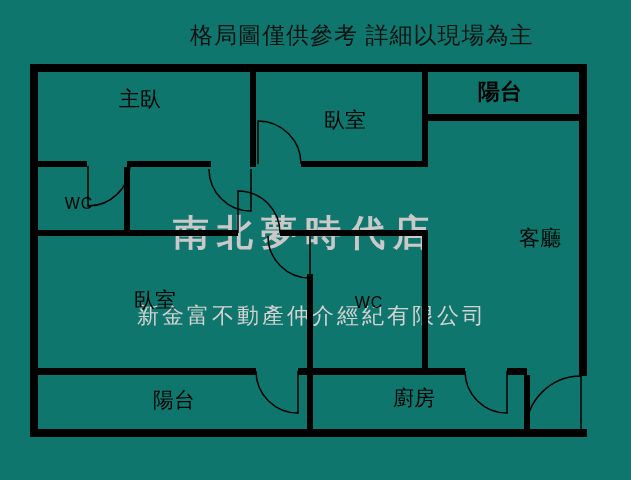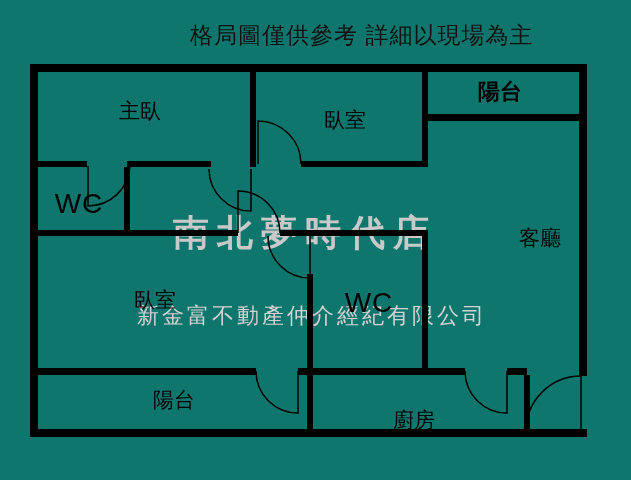--- a/index.html
+++ b/index.html
@@ -56,21 +56,21 @@
     pointer-events: none;
   }
   .label {
     position: absolute;
     transform: translate(-50%, -50%);
     font-size: 21px;
     color: #000000;
     white-space: nowrap;
     z-index: 3;
   }
-  .label.wc { font-size: 28px; letter-spacing: 1px; }
+  .label.wc { font-size: 16px; letter-spacing: 1px; }
   .label.bold { font-weight: bold; font-size: 22px; }
 </style>
 </head>
 <body>
 
 <div class="canvas">
 
   <div class="title">格局圖僅供參考 詳細以現場為主</div>
 
   <div class="wm wm-store">南北夢時代店</div>
@@ -106,23 +106,23 @@
       <path d="M251,169 L251,211 A42,42 0 0 1 209,169"></path>
       <path d="M238,233 L238,191 A42,42 0 0 1 280,233"></path>
       <path d="M310,236 L310,278 A42,42 0 0 1 268,236"></path>
       <path d="M88,166 L88,206 A42,42 0 0 0 130,166"></path>
       <path d="M298,371 L298,413 A42,42 0 0 1 256,371"></path>
       <path d="M507,371 L507,413 A42,42 0 0 1 465,371"></path>
       <path d="M581,431 L581,376 A55,55 0 0 0 526,431"></path>
     </g>
   </svg>
 
-  <div class="label" style="left:140px; top:111px;">主臥</div>
+  <div class="label" style="left:140px; top:99px;">主臥</div>
   <div class="label" style="left:345px; top:120px;">臥室</div>
   <div class="label bold" style="left:500px; top:92px;">陽台</div>
   <div class="label wc" style="left:79px; top:204px;">WC</div>
   <div class="label" style="left:540px; top:238px;">客廳</div>
   <div class="label" style="left:155px; top:300px;">臥室</div>
   <div class="label wc" style="left:369px; top:303px;">WC</div>
   <div class="label" style="left:174px; top:400px;">陽台</div>
-  <div class="label" style="left:414px; top:420px;">廚房</div>
+  <div class="label" style="left:414px; top:398px;">廚房</div>
 
 </div>
 
 </body></html>

